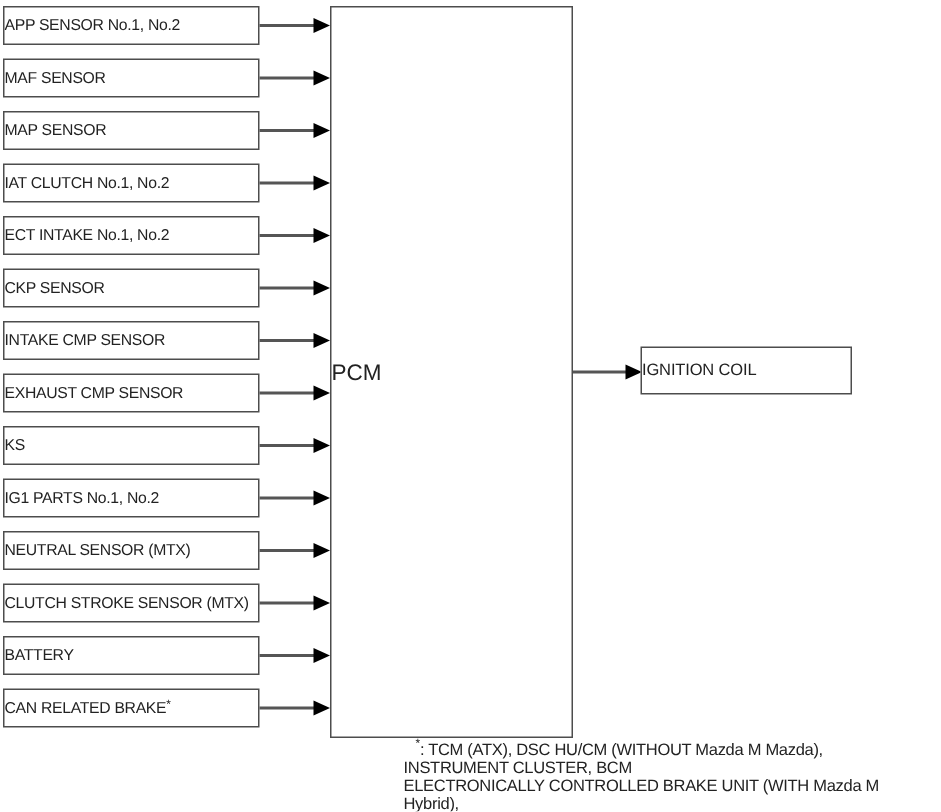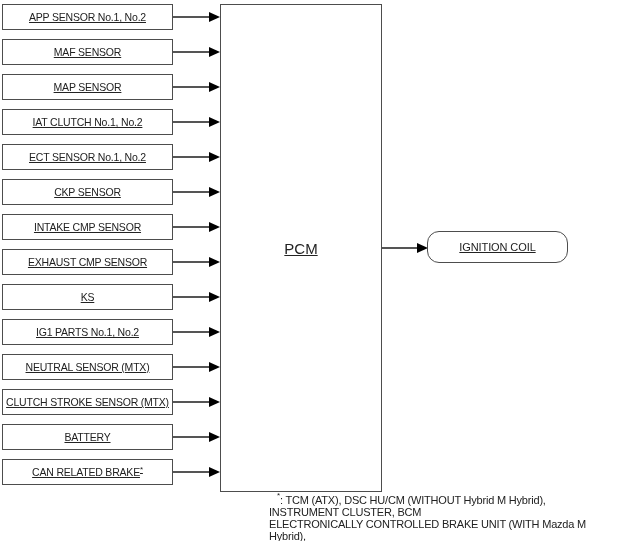--- a/index.html
+++ b/index.html
@@ -26,24 +26,23 @@
     align-items: stretch;
     height: 26px;
     margin-bottom: 9px;
     width: 218px;
   }
   .box {
     border: 1.5px solid #4d4d4d;
     background: #ffffff;
     display: flex;
     align-items: center;
-    justify-content: center;
+    justify-content: flex-start;
     box-sizing: border-box;
     color: #222;
-    text-decoration: underline;
   }
   .input-box {
     width: 171px;
     height: 26px;
     font-size: 10.5px;
     letter-spacing: -0.2px;
     white-space: nowrap;
     overflow: hidden;
     flex: none;
   }
@@ -94,21 +93,20 @@
     flex: none;
   }
   .ign-box {
     position: absolute;
     left: 427px;
     top: 231px;
     width: 141px;
     height: 32px;
     font-size: 11px;
     letter-spacing: -0.1px;
-    border-radius: 12px;
   }
   .footnote {
     position: absolute;
     left: 269px;
     top: 494px;
     width: 356px;
     font-size: 11px;
     line-height: 12px;
     letter-spacing: -0.2px;
     color: #222;
@@ -163,21 +161,21 @@
           <span class="sup"></span>
         </div>
       <div class="arrow">
           <i class="arrow-line"></i>
           <i class="arrow-head"></i>
         </div>
     </div>
 
     <div class="input-row">
       <div class="box input-box">
-          <span>ECT SENSOR No.1, No.2</span>
+          <span>ECT INTAKE No.1, No.2</span>
           <span class="sup"></span>
         </div>
       <div class="arrow">
           <i class="arrow-line"></i>
           <i class="arrow-head"></i>
         </div>
     </div>
 
     <div class="input-row">
       <div class="box input-box">
@@ -287,18 +285,18 @@
   <div class="arrow out-arrow">
     <i class="arrow-line"></i>
     <i class="arrow-head"></i>
   </div>
 
   <div class="box ign-box">
     <span>IGNITION COIL</span>
   </div>
 
   <div class="footnote">
-    <div class="fn-line-first"><span class="fn-sup">*</span><span>: TCM (ATX), DSC HU/CM (WITHOUT Hybrid M Hybrid),</span></div>
+    <div class="fn-line-first"><span class="fn-sup">*</span><span>: TCM (ATX), DSC HU/CM (WITHOUT Mazda M Mazda),</span></div>
     <div>INSTRUMENT CLUSTER, BCM</div>
     <div>ELECTRONICALLY CONTROLLED BRAKE UNIT (WITH Mazda M Hybrid),</div>
   </div>
 
 </div>
 
 </body></html>

